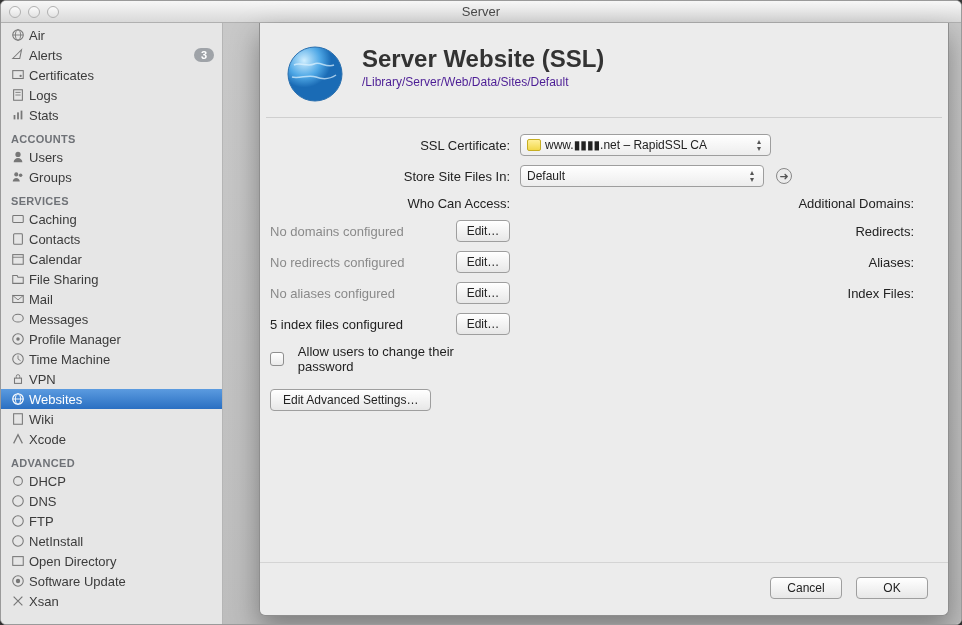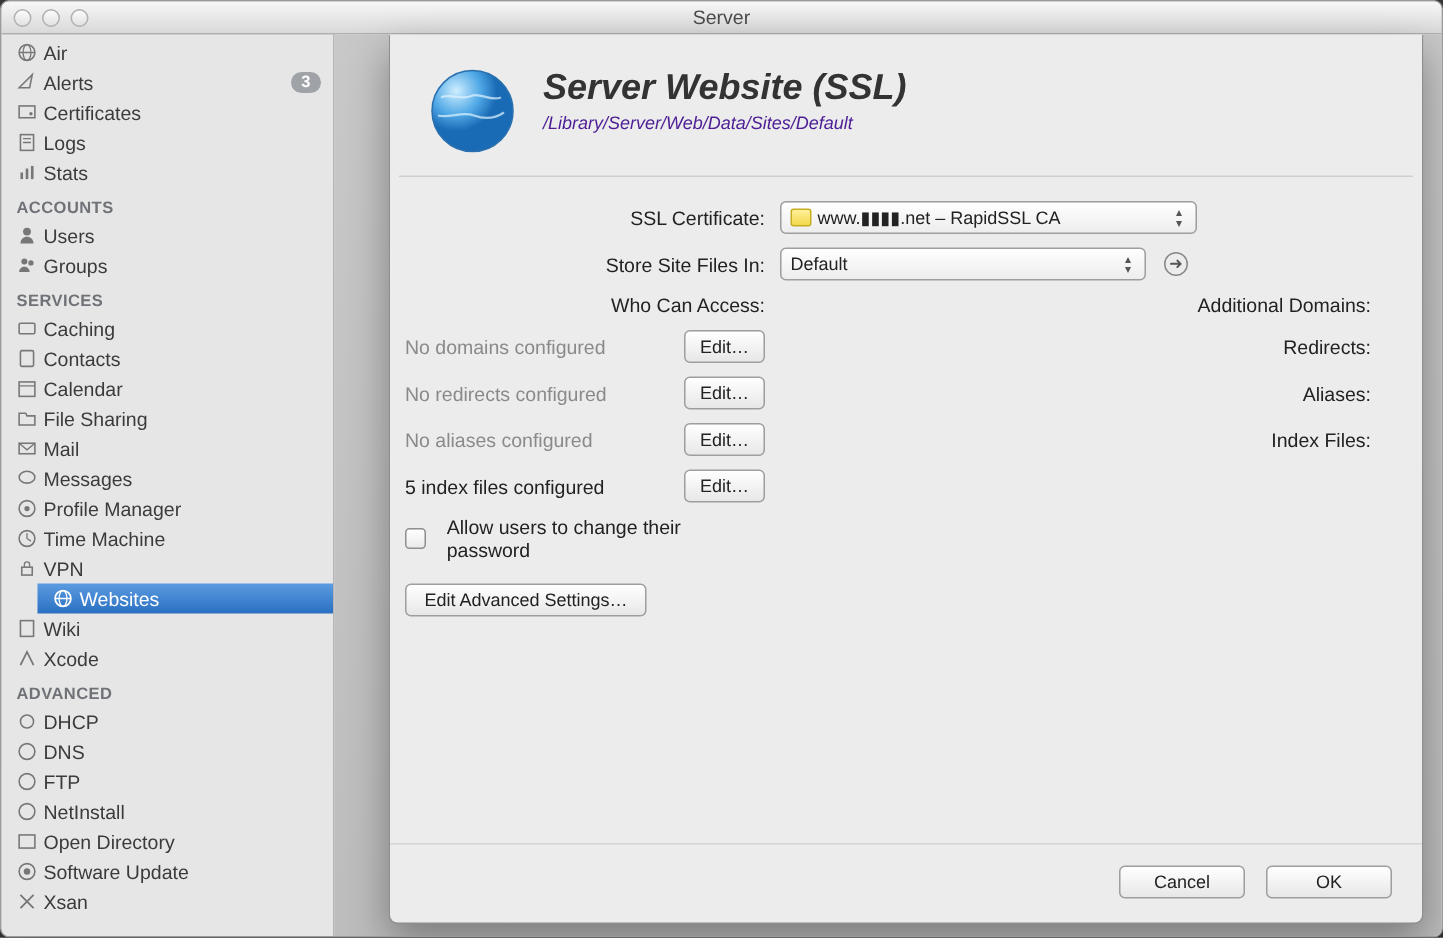--- a/index.html
+++ b/index.html
@@ -39,21 +39,20 @@
   }
   .item {
     display: flex; align-items: center;
     height: 20px; padding: 0 8px 0 28px;
     position: relative;
     cursor: default;
   }
   .item.active {
     background: linear-gradient(#5b9be0, #2a6fc2);
     color: #fff;
-    margin-left: 24px;
   }
   .item .icn {
     position: absolute; left: 9px; top: 2px;
     width: 16px; height: 16px;
     display: flex; align-items: center; justify-content: center;
     color: #777;
   }
   .item.active .icn { color: #fff; }
   .badge-count {
     margin-left: auto;
@@ -75,21 +74,20 @@
     background: #ececec;
     border: 1px solid #8e8e8e;
     border-top: none;
     border-radius: 0 0 6px 6px;
     box-shadow: 0 12px 28px rgba(0,0,0,.35);
     display: flex; flex-direction: column;
   }
   .sheet-head {
     display: flex; gap: 18px;
     padding: 22px 26px 14px 26px;
-    font-style: italic;
   }
   .globe {
     width: 58px; height: 58px;
   }
   .sheet-title { font-size: 24px; font-weight: bold; color: #333; }
   .sheet-sub { font-size: 12px; color: #4c1d95; margin-top: 2px; }
   .divider { height: 1px; background: #cfcfcf; margin: 0 6px; }
   .form {
     padding: 16px 34px 10px 10px;
     display: grid;
@@ -100,21 +98,21 @@
   }
   .flabel { text-align: right; }
   .valcell { display: flex; align-items: center; gap: 8px; }
   .popup {
     height: 22px;
     background: linear-gradient(#ffffff,#ededed);
     border: 1px solid #9e9e9e;
     border-radius: 4px;
     display: flex; align-items: center;
     padding: 0 22px 0 6px;
-    width: 278px;
+    width: 251px;
     position: relative;
     font-size: 12px;
     box-shadow: 0 1px 0 rgba(255,255,255,.6) inset;
   }
   .popup .arrows {
     position: absolute; right: 3px; top: 2px;
     width: 16px; height: 16px;
     display: flex; flex-direction: column; align-items: center; justify-content: center;
     color: #555;
   }
@@ -151,21 +149,21 @@
     display: flex; align-items: center; justify-content: center;
     font-size: 11px; line-height: 1;
     margin-left: 4px;
   }
   .sheet-foot {
     margin-top: auto;
     display: flex; justify-content: flex-end; gap: 14px;
     padding: 14px 20px 16px 20px;
     border-top: 1px solid #d4d4d4;
   }
-  .push.wide { width: 84px; }
+  .push.wide { width: 72px; }
   .sv { width:14px; height:14px; }
 </style>
 </head>
 <body>
 
 <div class="window">
   <div class="titlebar">
     <div class="traffic">
       <div class="tl"></div>
       <div class="tl"></div>

